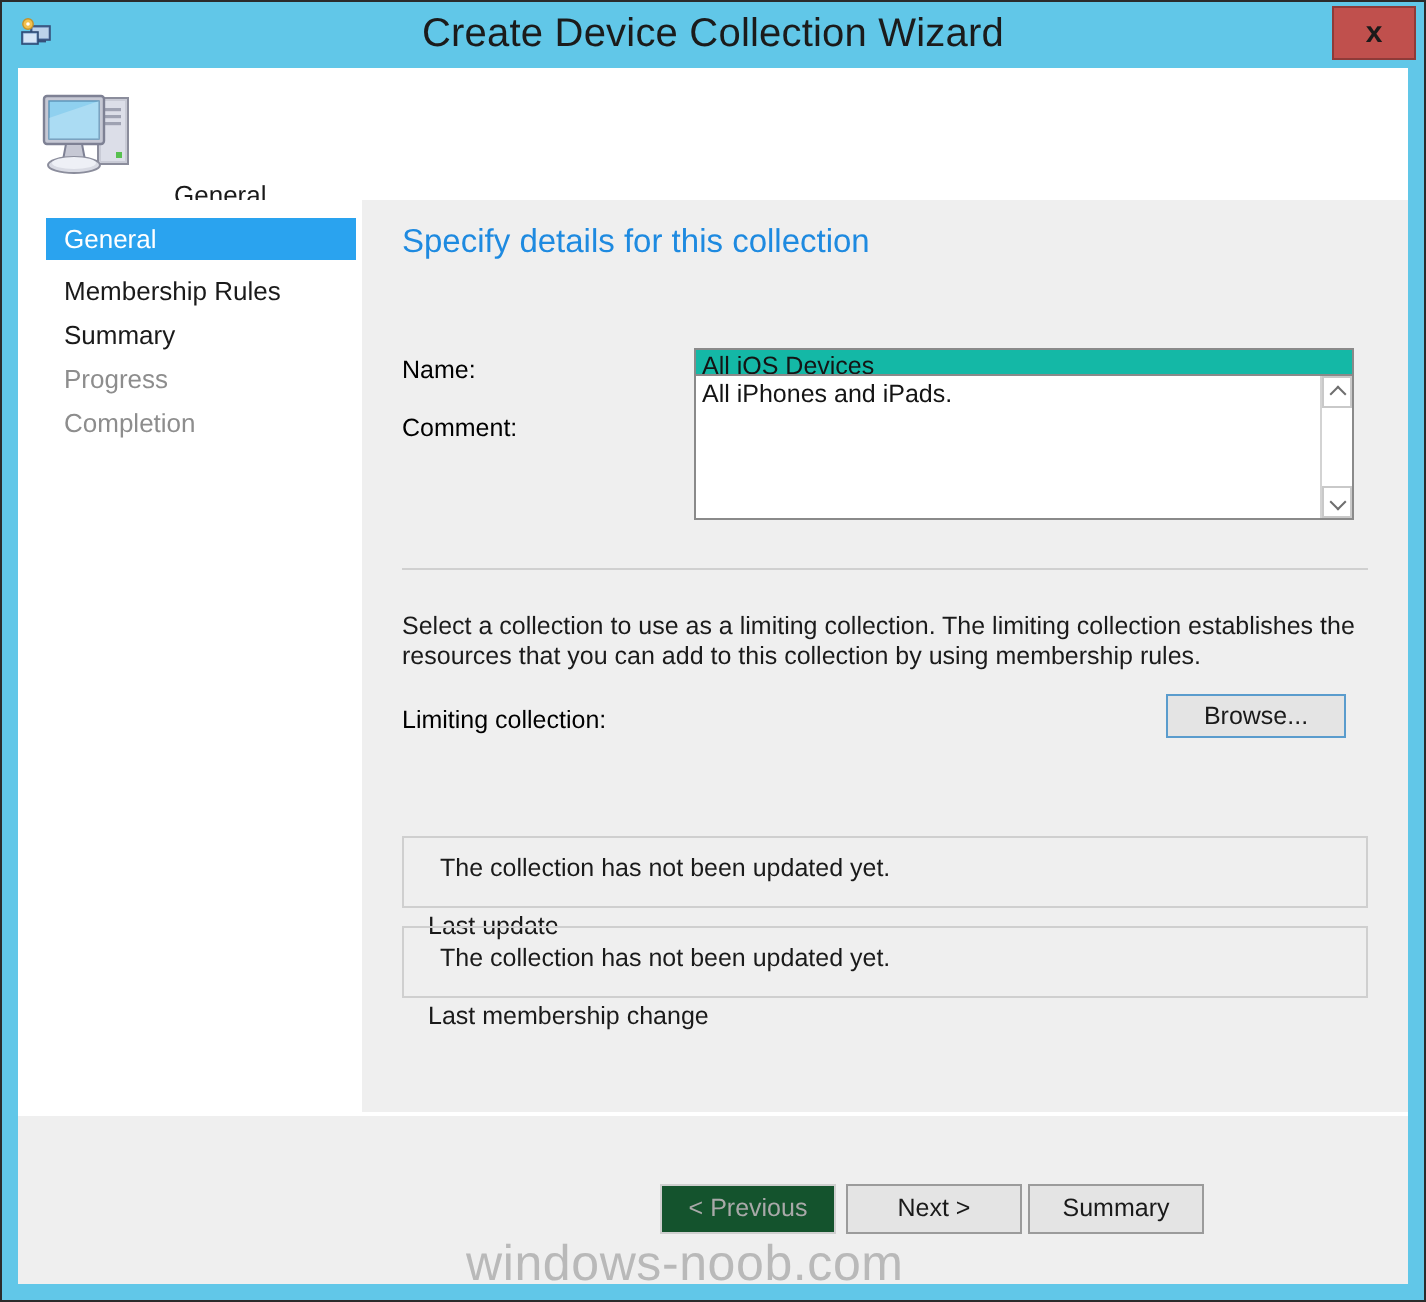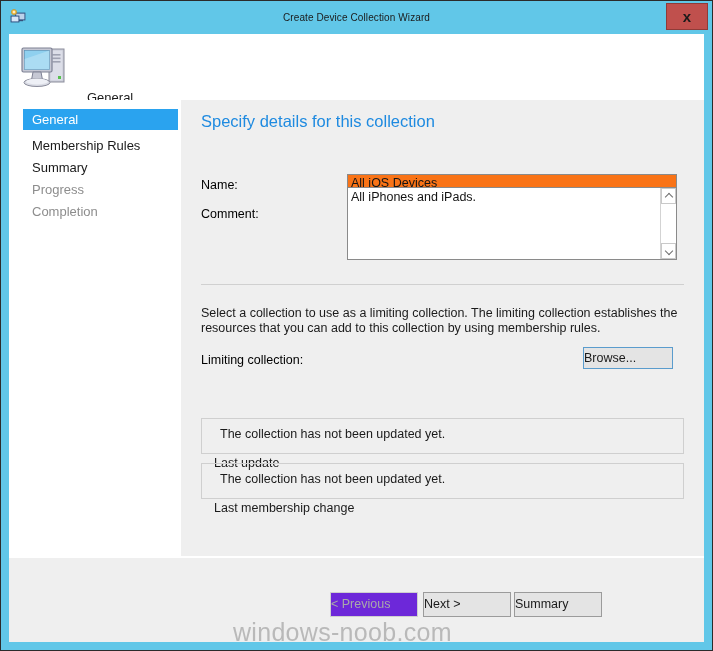--- a/index.html
+++ b/index.html
@@ -32,21 +32,21 @@
     position: absolute;
     left: 8px; top: 7px;
     width: 18px; height: 18px;
   }
   #title-text {
     position: absolute;
     left: 0; top: 0;
     width: 711px; height: 33px;
     line-height: 33px;
     text-align: center;
-    font-size: 10px;
+    font-size: 20px;
     color: #1b1b1b;
     letter-spacing: 0.1px;
   }
   #close-btn {
     position: absolute;
     right: 4px; top: 2px;
     width: 42px; height: 27px;
     background: #c0504d;
     border: 1px solid #8f3b38;
     color: #1a1a1a;
@@ -139,21 +139,21 @@
 
   .field-label {
     position: absolute;
     font-size: 12.5px;
     color: #000000;
     white-space: nowrap;
   }
 
   .textbox {
     position: absolute;
-    background: #f97316;
+    background: #14b8a6;
     border: 1px solid #8a8a8a;
     font-family: "Liberation Sans", sans-serif;
     font-size: 12.5px;
     color: #141414;
     padding: 0 3px;
   }
   #name-input {
     left: 166px; top: 74px;
     width: 330px; height: 19px;
     line-height: 17px;
@@ -225,21 +225,21 @@
     line-height: 17px;
   }
 
   .btn {
     position: absolute;
     background: #e4e4e4;
     border: 1px solid #9b9b9b;
     font-family: "Liberation Sans", sans-serif;
     font-size: 12.5px;
     color: #1a1a1a;
-    text-align: left;
+    text-align: center;
     cursor: pointer;
   }
   #browse-btn {
     left: 402px; top: 247px;
     width: 90px; height: 22px;
     line-height: 20px;
     border: 1px solid #5a9ccd;
   }
 
   
@@ -290,21 +290,21 @@
     background: #ffffff;
   }
   .footer-btn {
     position: absolute;
     top: 36px;
     width: 88px; height: 25px;
     line-height: 23px;
   }
   .footer-btn.disabled {
     color: #a9a9a9;
-    background: #6d28d9;
+    background: #14532d;
     border: 1px solid #cfcfcf;
   }
   #btn-previous { left: 321px; }
   #btn-next { left: 414px; }
   #btn-summary { left: 505px; }
   #btn-cancel { left: 596px; }
 
   
   #watermark {
     position: absolute;

